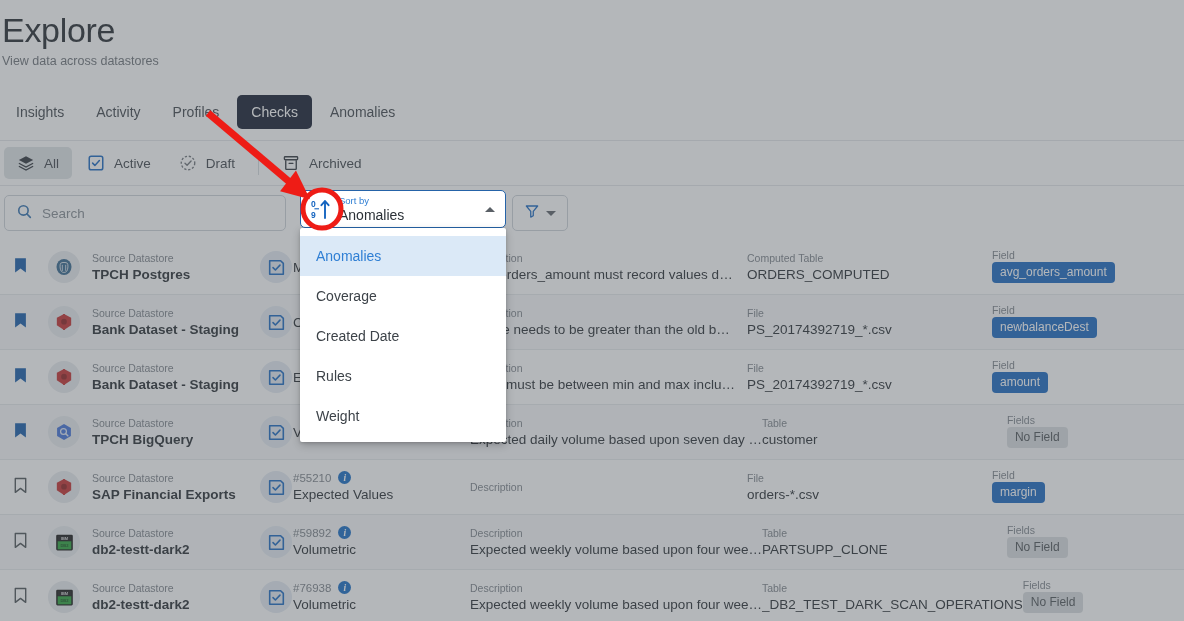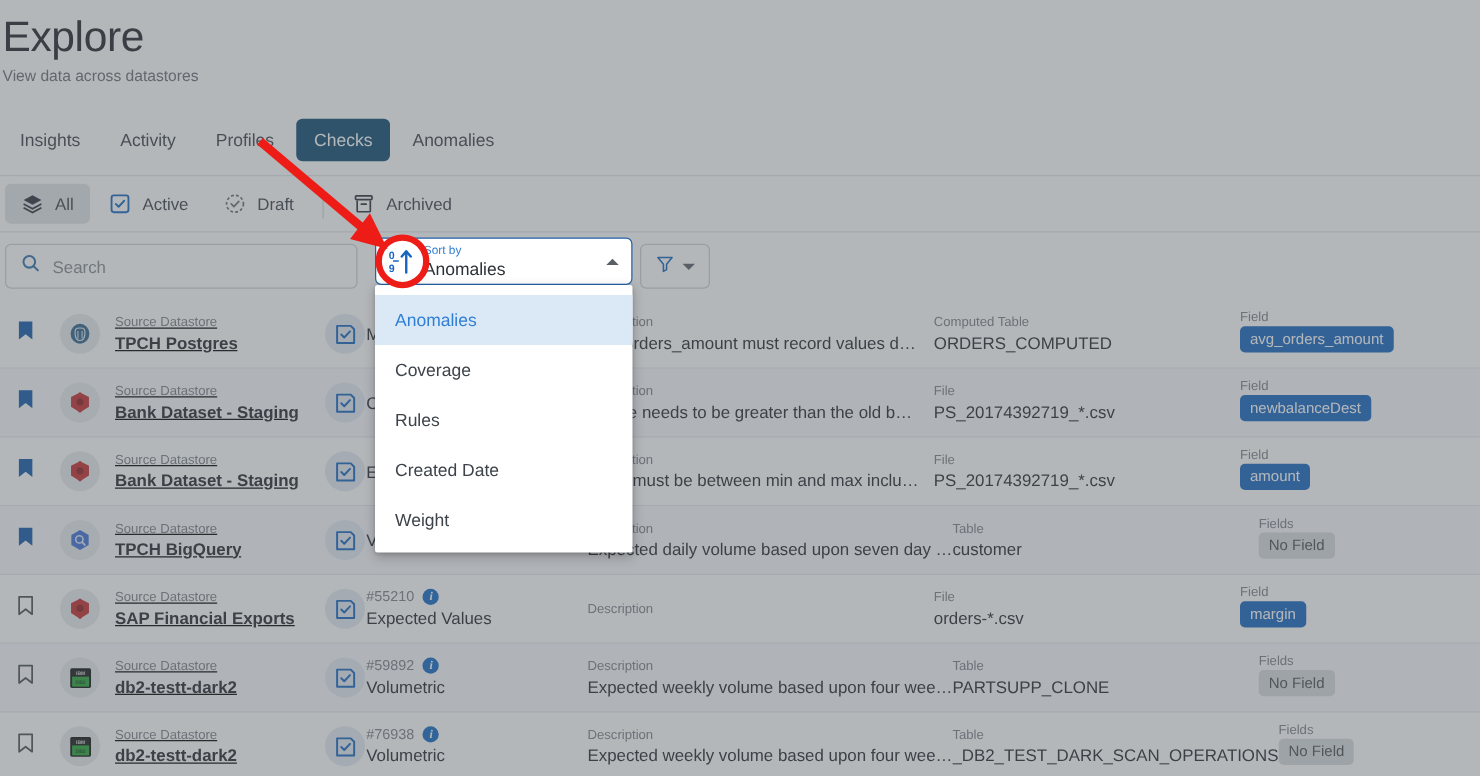--- a/index.html
+++ b/index.html
@@ -24,21 +24,21 @@
   
   .tabs {
     display: flex; align-items: center; gap: 4px;
     margin-top: 24px; padding-left: 2px; height: 40px;
   }
   .tab {
     font-size: 14px; color: #3d4349; padding: 8px 14px;
     border-radius: 5px; line-height: 18px; cursor: pointer;
     white-space: nowrap;
   }
-  .tab.active { background: #0c4a6e; color: #ffffff; }
+  .tab.active { background: #0f172a; color: #ffffff; }
 
   
   .chipbar {
     display: flex; align-items: center; height: 46px;
     border-top: 1px solid #e3e6e9; border-bottom: 1px solid #e3e6e9;
     margin-top: 8px; padding-left: 4px; gap: 2px;
   }
   .chip {
     display: flex; align-items: center; gap: 9px;
     padding: 7px 13px; border-radius: 5px; cursor: pointer;
@@ -85,21 +85,21 @@
   }
 
   
   .table { width: 1184px; }
   .row {
     display: flex; align-items: center; height: 55px;
     border-bottom: 1px solid #e6e9ec; padding-left: 14px;
   }
   .row.alt { background: #f7f8f9; }
   .c-book { flex: 0 0 34px; display:flex; align-items:center; }
-  .c-store { flex: 0 0 212px; display: flex; align-items: center; gap: 12px; text-decoration: underline; }
+  .c-store { flex: 0 0 212px; display: flex; align-items: center; gap: 12px; }
   .avatar {
     width: 32px; height: 32px; border-radius: 50%; background: #e8ebee;
     display: flex; align-items: center; justify-content: center; flex:0 0 32px;
   }
   .c-check { flex: 0 0 210px; display: flex; align-items: center; gap: 1px; }
   .checkbadge {
     width: 32px; height: 32px; border-radius: 50%; background: #e3eaf2;
     display: flex; align-items: center; justify-content: center; flex:0 0 32px;
   }
   .c-desc  { flex: 0 0 277px; }
@@ -558,22 +558,22 @@
         <span class="sort-caption">Sort by</span>
         <span class="sort-value">Anomalies</span>
       </span>
       <span class="caret-up"></span>
     </div>
   </div>
 
   <div class="dropdown" id="dropdown">
       <div class="dd-item sel">Anomalies</div>
       <div class="dd-item">Coverage</div>
+      <div class="dd-item">Created Date</div>
       <div class="dd-item">Rules</div>
-      <div class="dd-item">Created Date</div>
       <div class="dd-item">Weight</div>
     </div>
 
   <svg class="anno" width="1184" height="621" viewBox="0 0 1184 621">
     <g>
       <line x1="208" y1="113" x2="299" y2="190" stroke="#ee1c16" stroke-width="7" stroke-linecap="butt"></line>
       <path d="M291 172 L312 196 L281 196 Z" fill="#ee1c16" transform="rotate(15 299 190)"></path>
     </g>
     <circle cx="322" cy="209" r="19" fill="none" stroke="#ee1c16" stroke-width="5"></circle>
   </svg>

